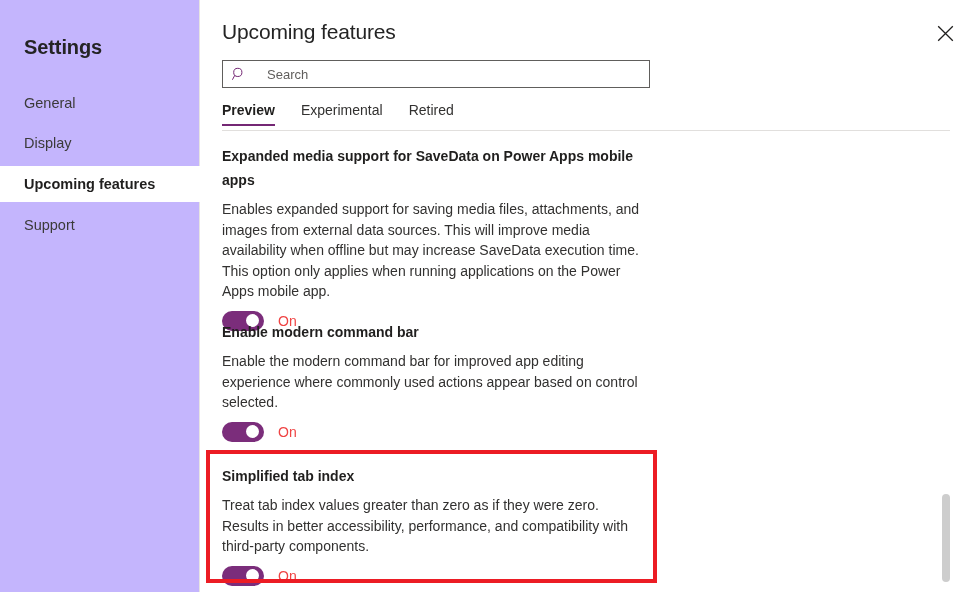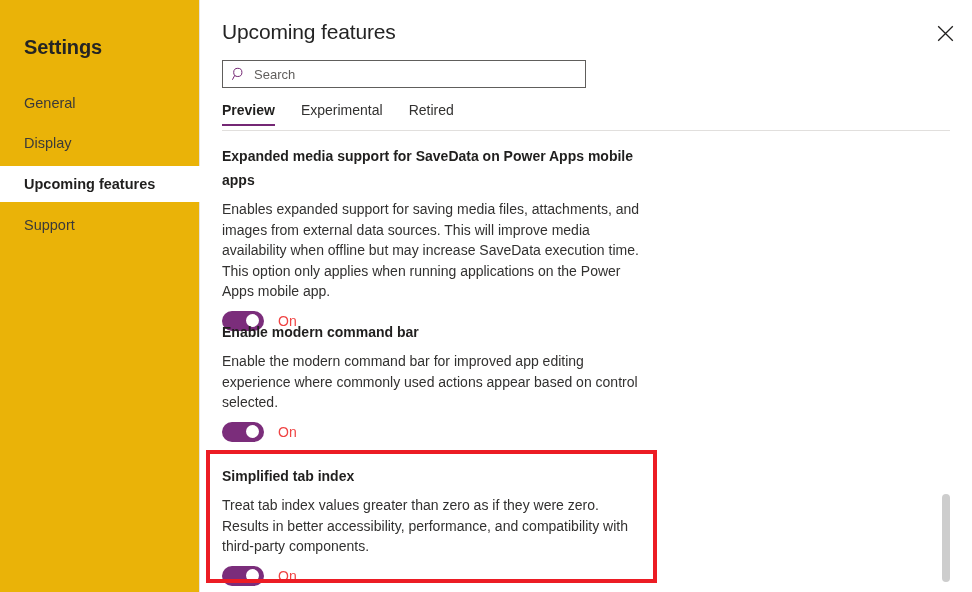--- a/index.html
+++ b/index.html
@@ -22,21 +22,21 @@
     background: #ffffff;
   }
 
   
   .sidebar {
     position: absolute;
     left: 0;
     top: 0;
     width: 200px;
     height: 592px;
-    background: #eab308;
+    background: #c4b5fd;
     border-right: 1px solid #e6e4e2;
     box-sizing: border-box;
   }
 
   .sidebar-title {
     position: absolute;
     left: 24px;
     top: 36px;
     font-size: 20px;
     font-weight: bold;
@@ -100,27 +100,28 @@
     justify-content: center;
     cursor: pointer;
     color: #201f1e;
   }
   .close-button svg { display: block; }
 
   .search-box {
     position: absolute;
     left: 22px;
     top: 60px;
-    width: 364px;
+    width: 428px;
     height: 28px;
     border: 1px solid #605e5c;
     box-sizing: border-box;
     display: flex;
     align-items: center;
     background: #ffffff;
+    gap: 13px;
   }
   .search-icon {
     margin-left: 9px;
     margin-right: 8px;
     width: 14px;
     height: 14px;
     display: flex;
     align-items: center;
     justify-content: center;
   }

